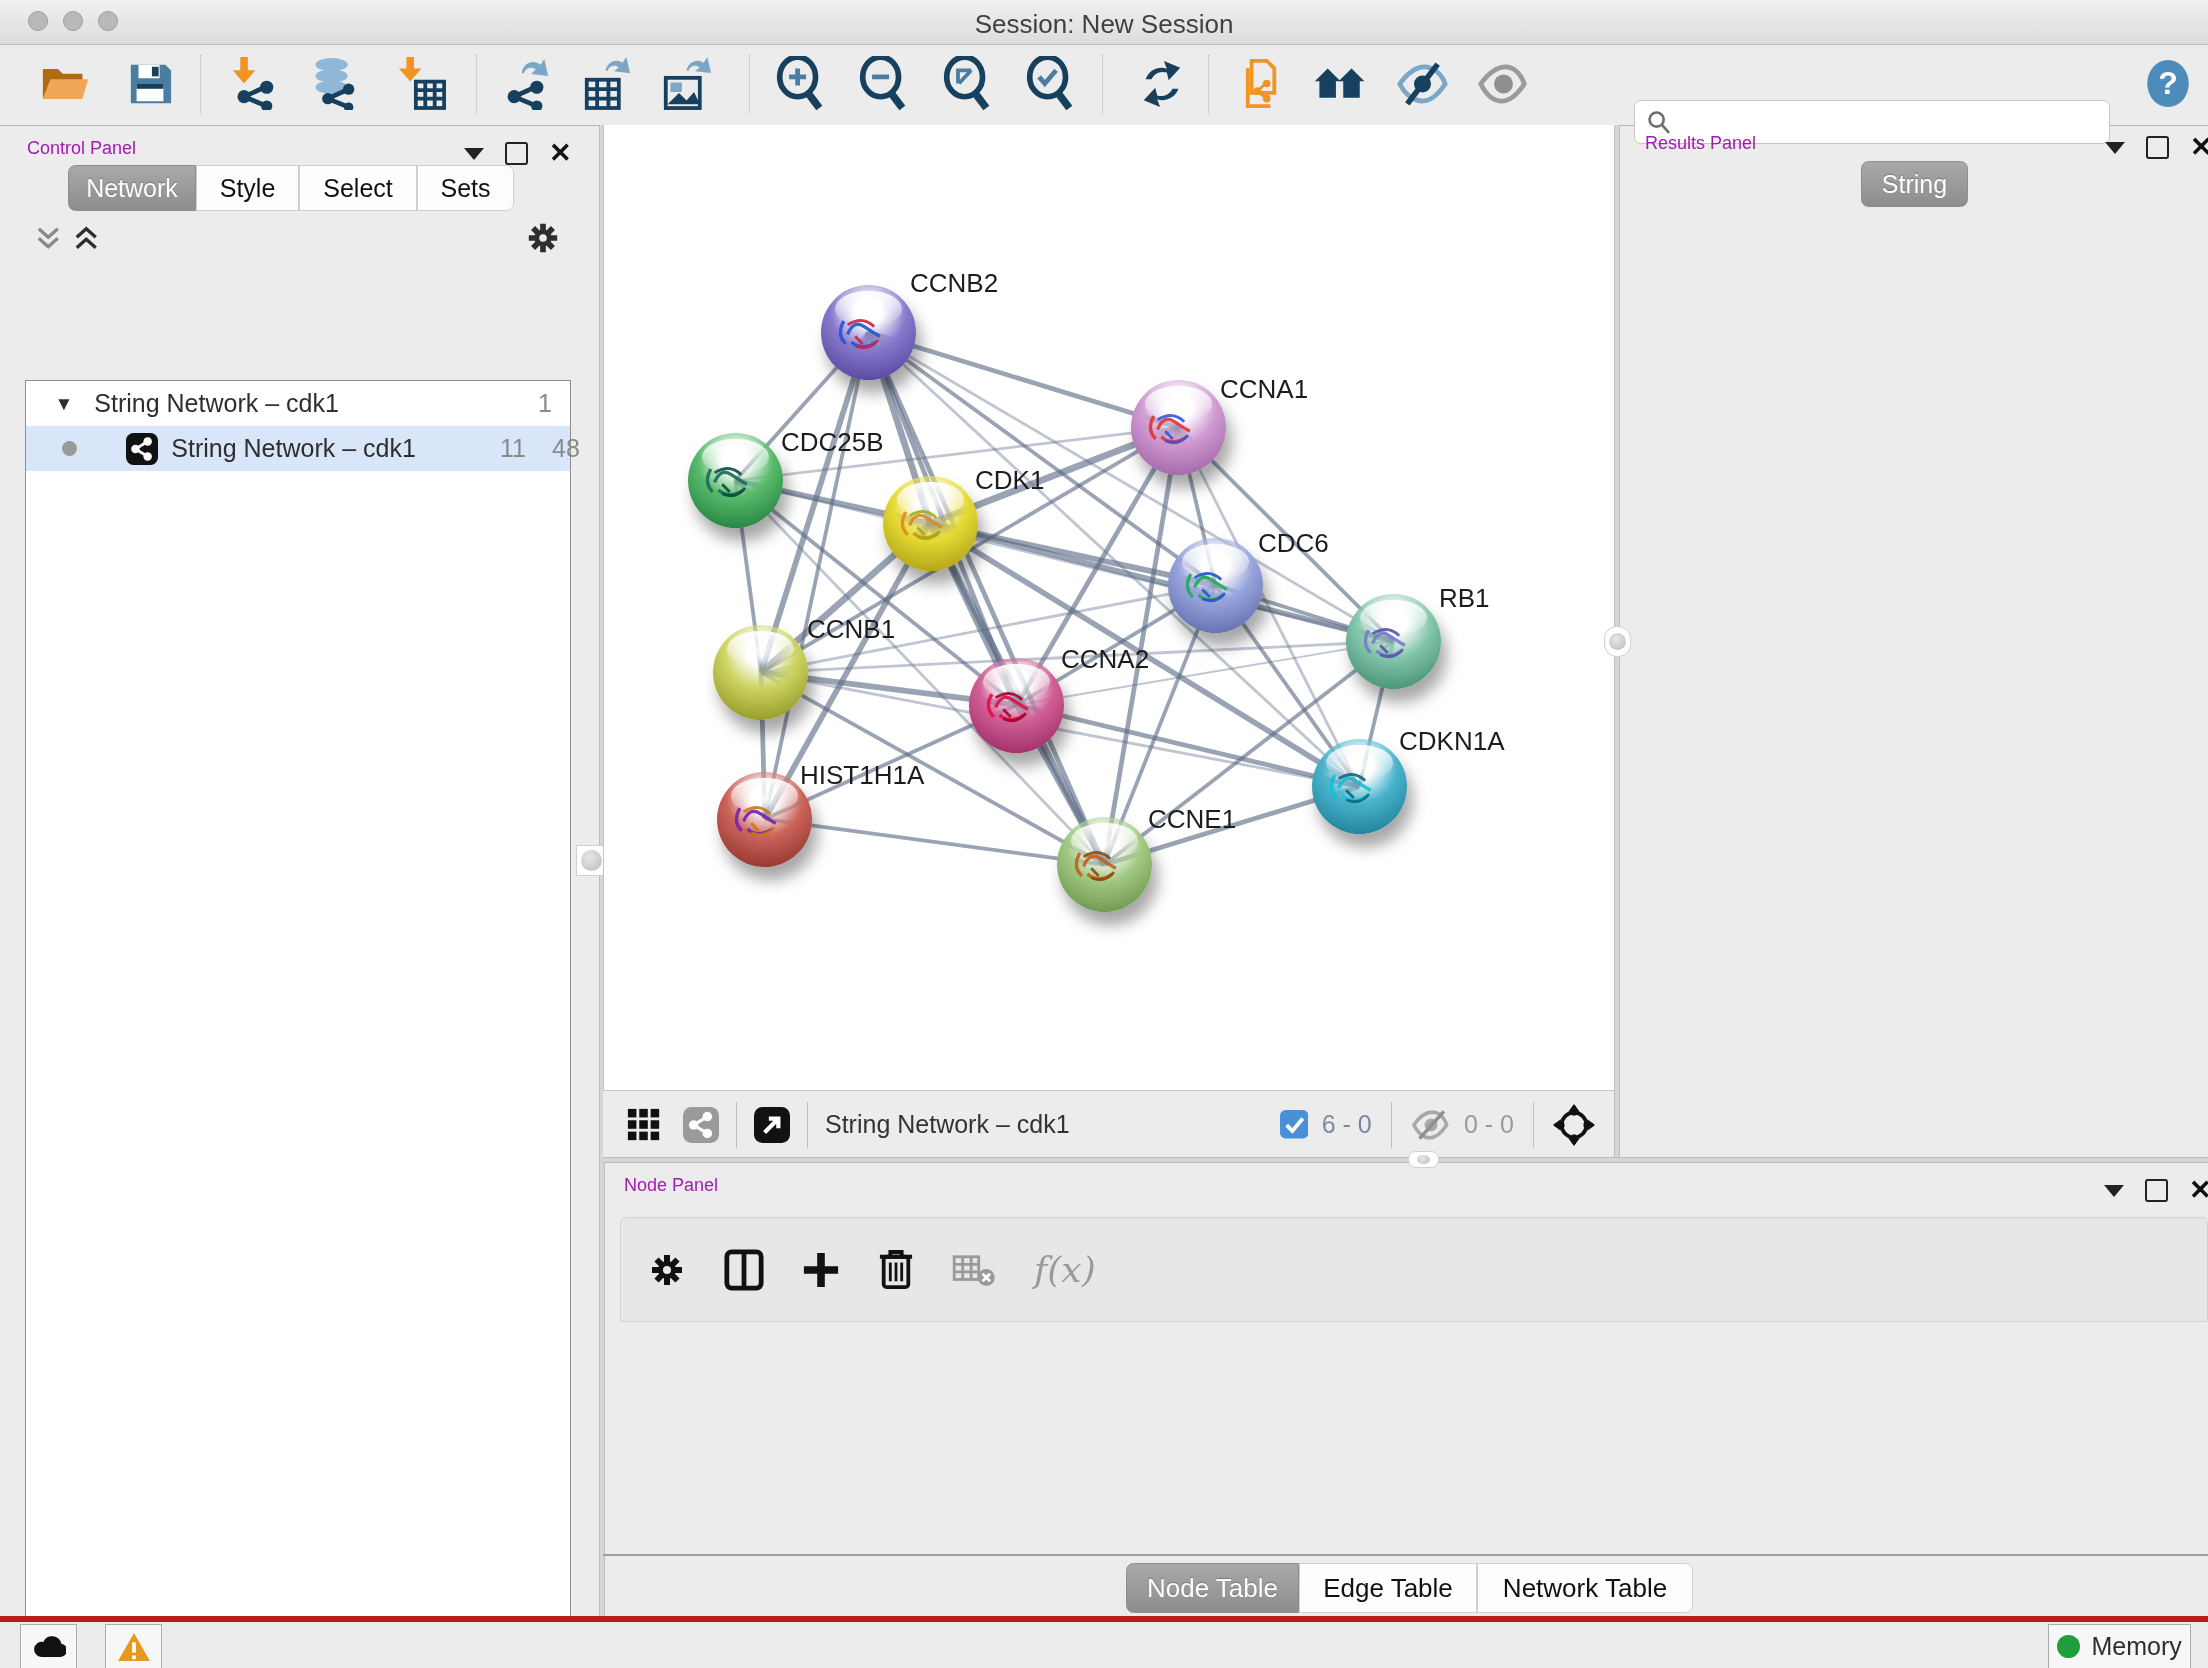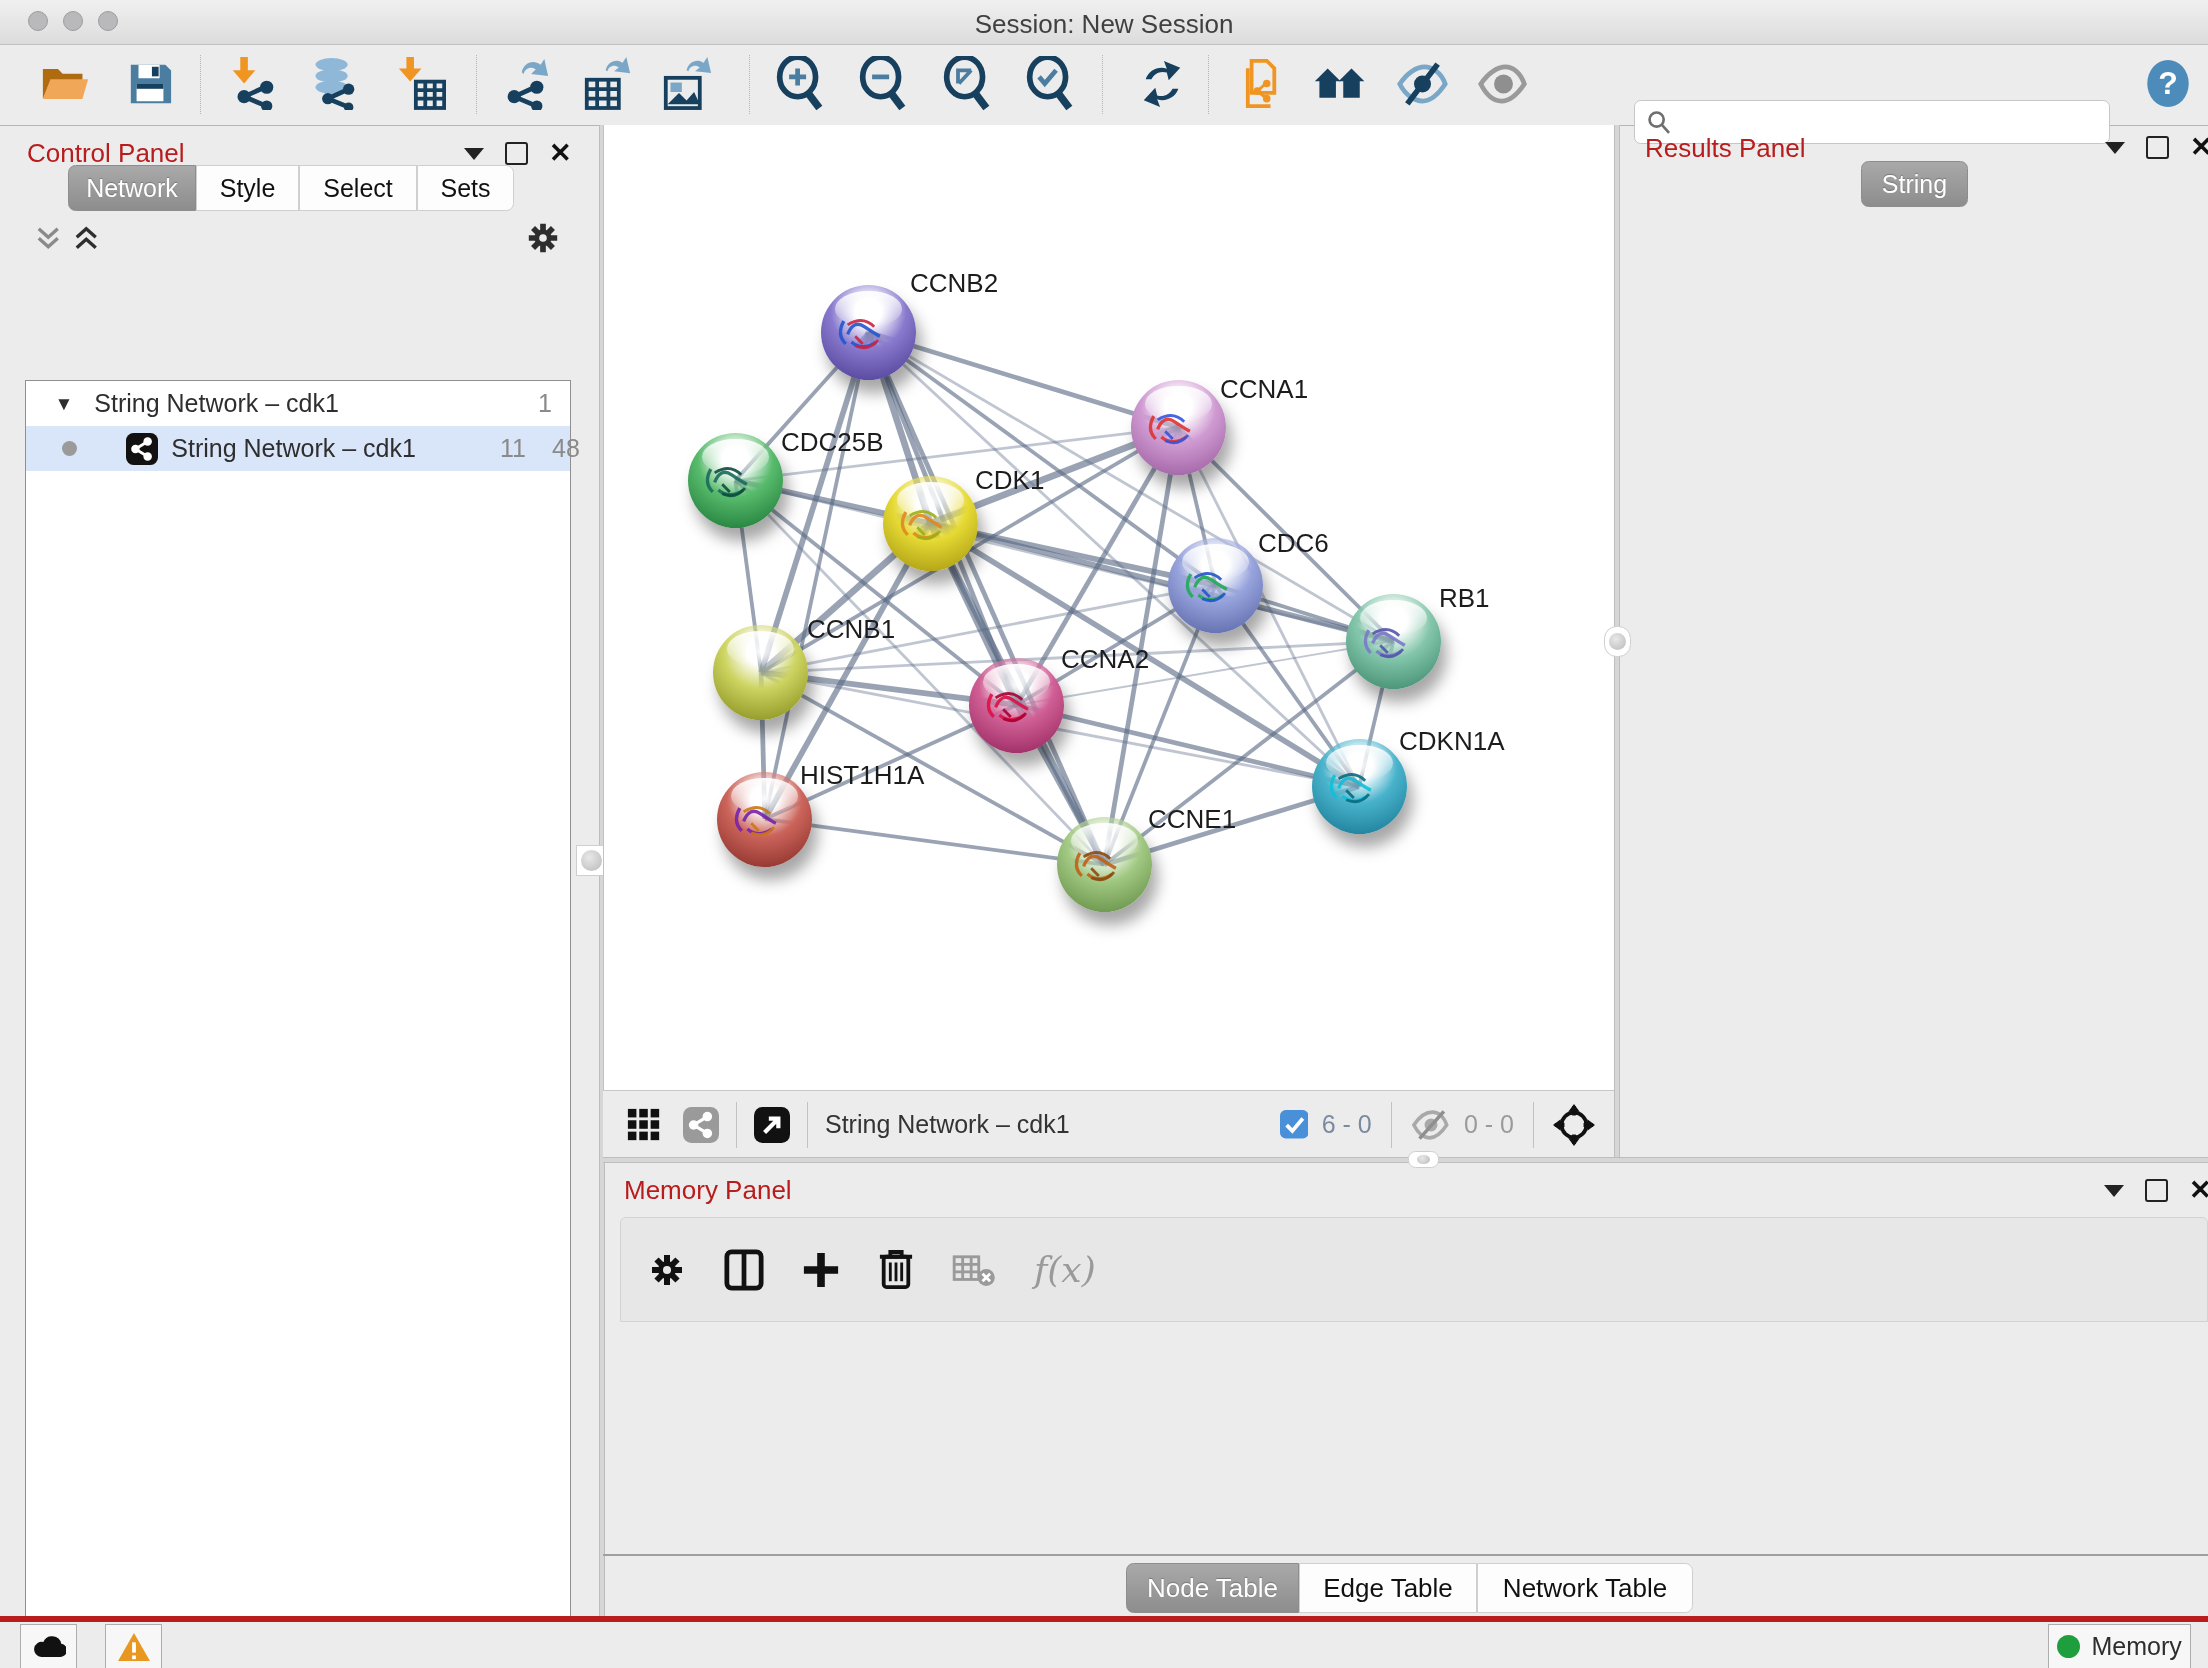--- a/index.html
+++ b/index.html
@@ -14,21 +14,21 @@
   #win-title{width:100%;text-align:center;top:8.6px;font-size:26px;color:#404040;font-weight:500;}
   
   #toolbar{left:0;top:45px;width:2208px;height:80px;background:#ececec;border-bottom:1px solid #b5b5b5;}
   .tbtn{top:11.4px;width:55px;height:55px;display:flex;align-items:center;justify-content:center;}
   .tsep{top:9.5px;width:0;height:59px;border-left:1.9px dotted #b3b3b3;}
   #searchbox{left:1634px;top:55px;width:476px;height:44px;background:#fff;border:1px solid #c6c6c6;
     border-radius:6.7px;display:flex;align-items:center;padding:0 11.4px;box-sizing:border-box;}
   #searchbox input{border:none;outline:none;font-size:23px;width:100%;background:transparent;
     font-family:"Liberation Sans",sans-serif;}
   
-  .panel-title{font-size:26px;color:#b91c1c;}
+  .panel-title{font-size:18px;color:#a21caf;}
   .win-icons{display:flex;gap:21px;align-items:center;}
   .tri-down{width:0;height:0;border-left:10.5px solid transparent;border-right:10.5px solid transparent;border-top:12.4px solid #222;}
   .sq{width:19px;height:19px;border:2.4px solid #222;border-radius:2.9px;}
   .xx{font-size:27px;font-weight:bold;color:#111;line-height:19px;}
   .tab{height:44px;display:flex;align-items:center;justify-content:center;font-size:25px;
        background:#fdfdfd;border:1px solid #cfcfcf;color:#111;}
   .tab.sel{background:linear-gradient(#a9a9a9,#8d8d8d);color:#fff;border-color:#8d8d8d;
        text-shadow:0 -1px 1px rgba(0,0,0,.25);}
   
   #cp-box{left:25px;top:255px;width:544px;height:1330px;background:#fff;border:1px solid #8f8f8f;}
@@ -501,21 +501,21 @@
   <div class="abs win-icons" style="left:487px;top:11.4px">
     <div class="tri-down"></div>
     <div class="sq"></div>
     <div class="xx">✕</div>
   </div>
   <div class="tab sel abs" style="left:243px;top:36px;width:105px;border-radius:7.6px">String</div>
 
 </div>
 
 <div class="abs" style="left:603px;top:1162px;width:1605px;height:454px">
-  <div class="abs panel-title" style="left:21px;top:13.3px">Memory Panel</div>
+  <div class="abs panel-title" style="left:21px;top:13.3px">Node Panel</div>
   <div class="abs win-icons" style="left:1501px;top:17px">
     <div class="tri-down"></div>
     <div class="sq"></div>
     <div class="xx">✕</div>
   </div>
   <div class="abs" style="left:17px;top:55px;width:1588px;height:105px;background:#e7e7e7;border:1px solid #d2d2d2;border-radius:5.7px 5.7px 0 0;display:flex;align-items:center;gap:38px;padding-left:27px;box-sizing:border-box">
     <svg width="38" height="38" viewBox="0 0 38 38">
         <g fill="#111">
           <circle cx="19" cy="19" r="9"></circle>
           <g stroke="#111" stroke-width="6">

